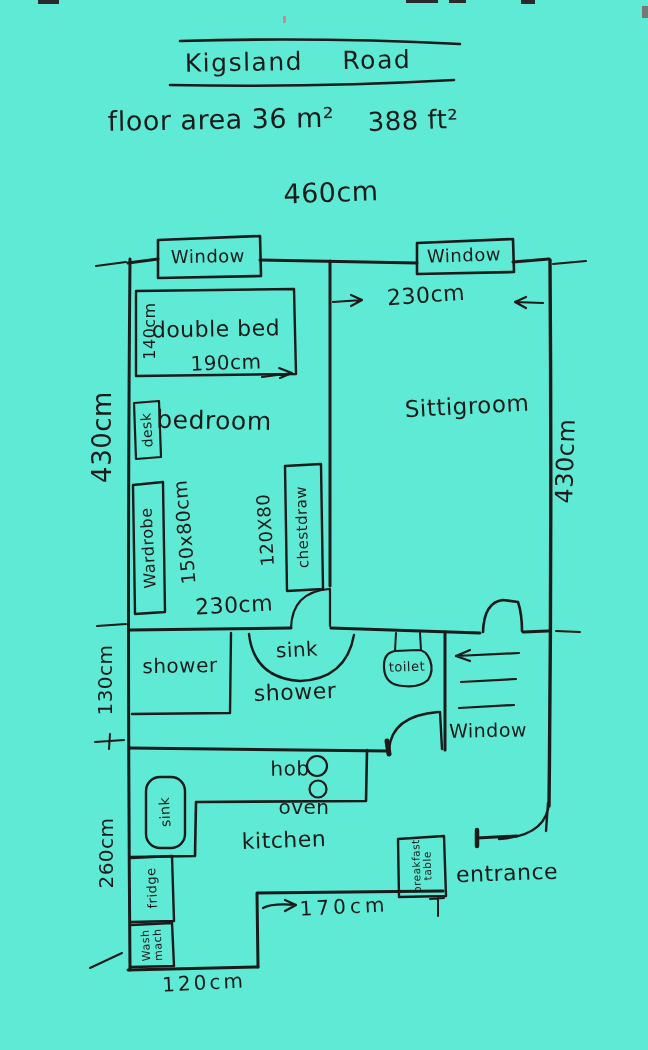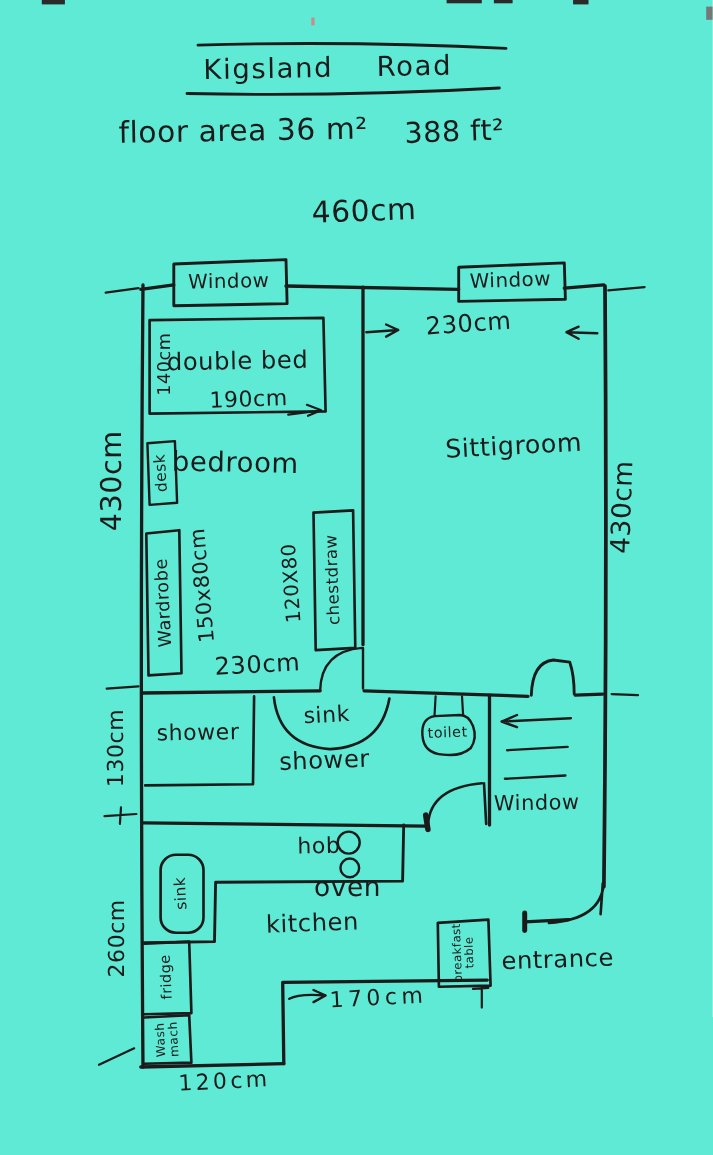--- a/index.html
+++ b/index.html
@@ -135,21 +135,21 @@
   <div class="lbl" style="left:234px;top:605px;font-size:22px;--r:-3deg">230cm</div>
 
   <div class="lbl v" style="left:105px;top:680px;font-size:20px;--r:0deg">130cm</div>
   <div class="lbl" style="left:180px;top:666px;font-size:20px;--r:-1deg">shower</div>
   <div class="lbl" style="left:297px;top:650px;font-size:20px;--r:-3deg">sink</div>
   <div class="lbl" style="left:295px;top:692px;font-size:22px;--r:-2deg">shower</div>
   <div class="lbl" style="left:407px;top:667px;font-size:13px;--r:-2deg">toilet</div>
   <div class="lbl" style="left:488px;top:731px;font-size:19px;--r:-1deg">Window</div>
 
   <div class="lbl" style="left:290px;top:769px;font-size:20px;--r:-1deg">hob</div>
-  <div class="lbl" style="left:316px;top:807px;font-size:24px;--r:0deg">oven</div>
+  <div class="lbl" style="left:304px;top:807px;font-size:20px;--r:0deg">oven</div>
   <div class="lbl" style="left:284px;top:840px;font-size:22px;--r:-2deg">kitchen</div>
   <div class="lbl v" style="left:165px;top:812px;font-size:14px;--r:-3deg">sink</div>
   <div class="lbl v" style="left:152px;top:888px;font-size:13px;--r:-3deg">fridge</div>
   <div class="lbl v stack" style="left:152px;top:945px;font-size:11px;--r:-3deg">
     <span>Wash</span>
     <span>mach</span>
   </div>
   <div class="lbl v" style="left:106px;top:853px;font-size:20px;--r:0deg">260cm</div>
 
   <div class="lbl v stack" style="left:422px;top:866px;font-size:10.5px;--r:-2deg">

